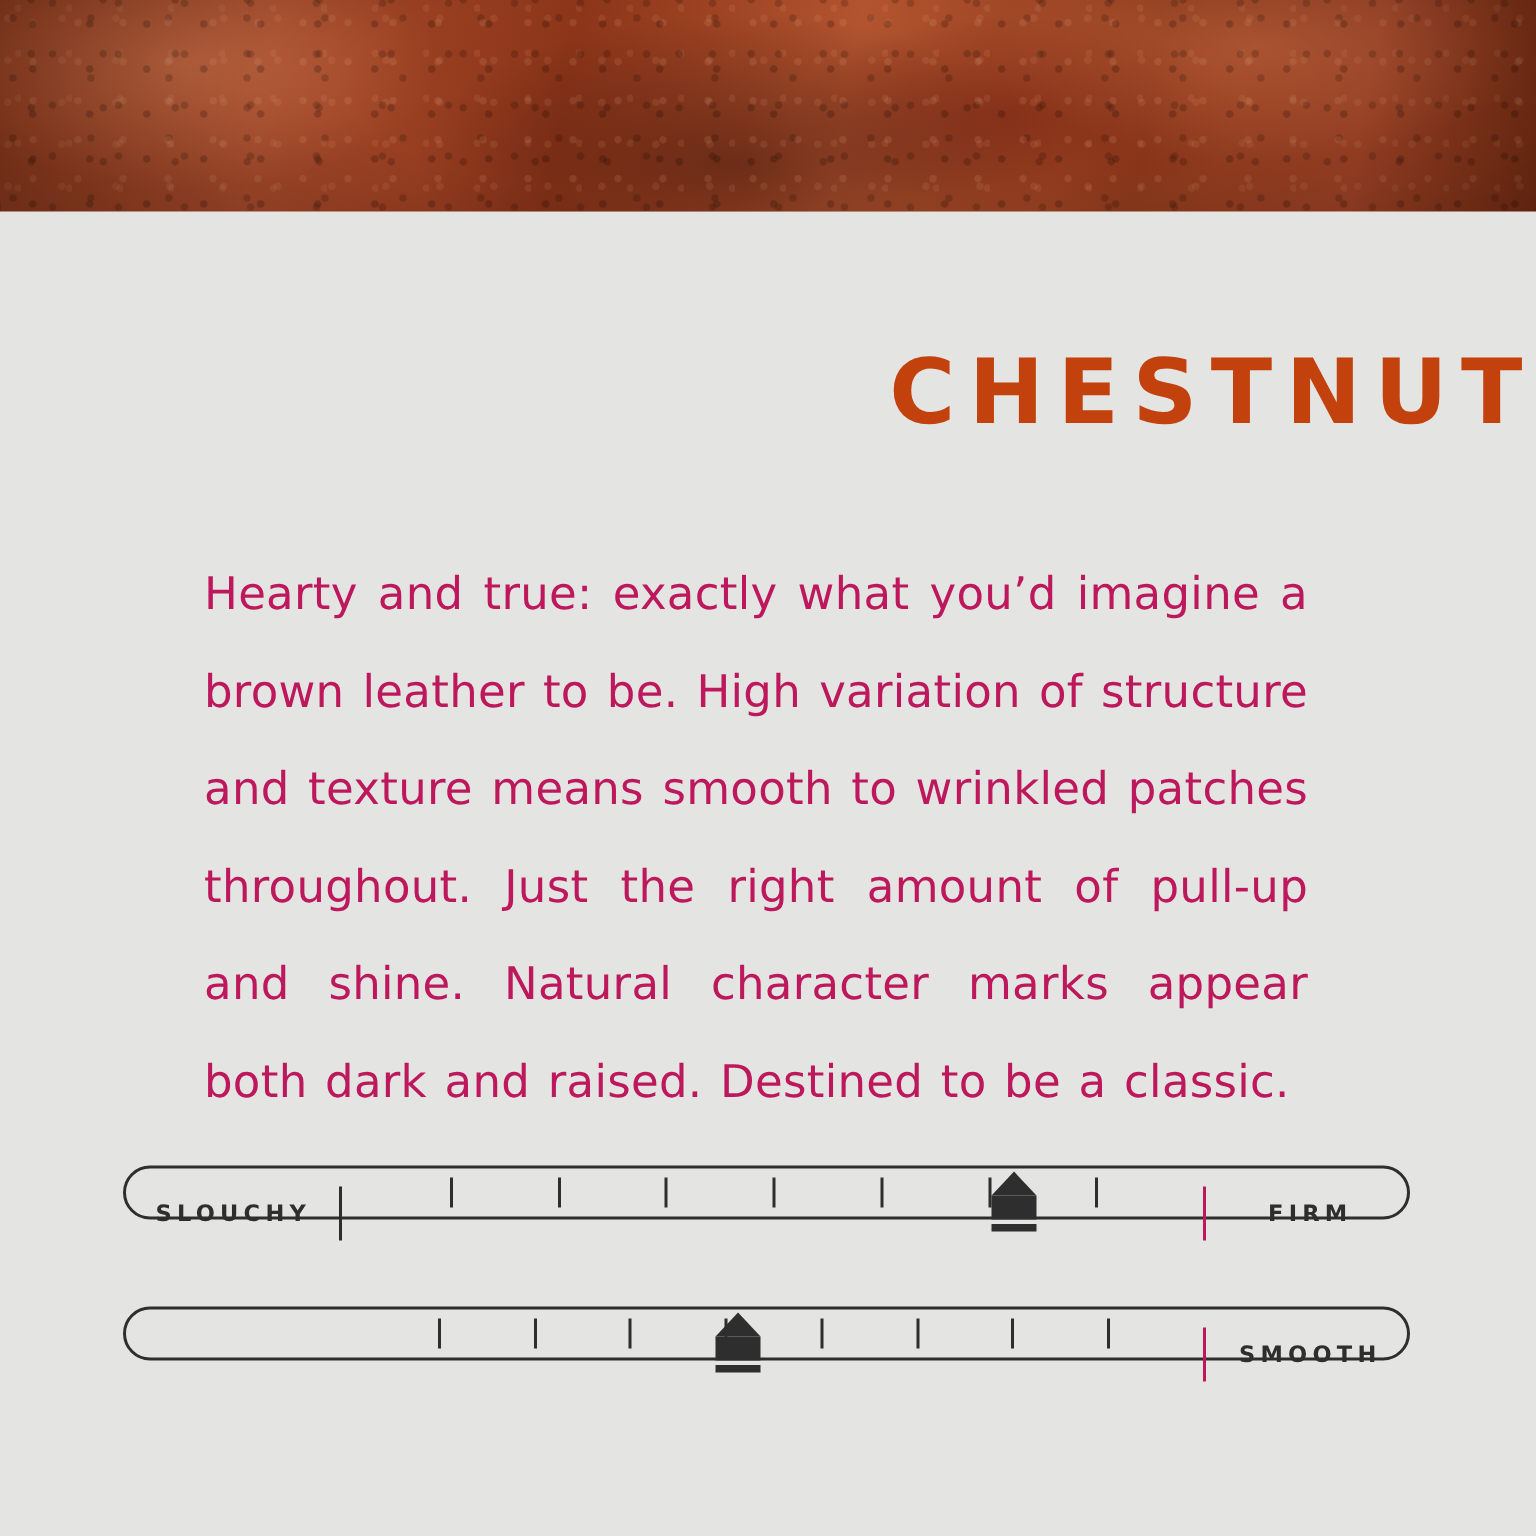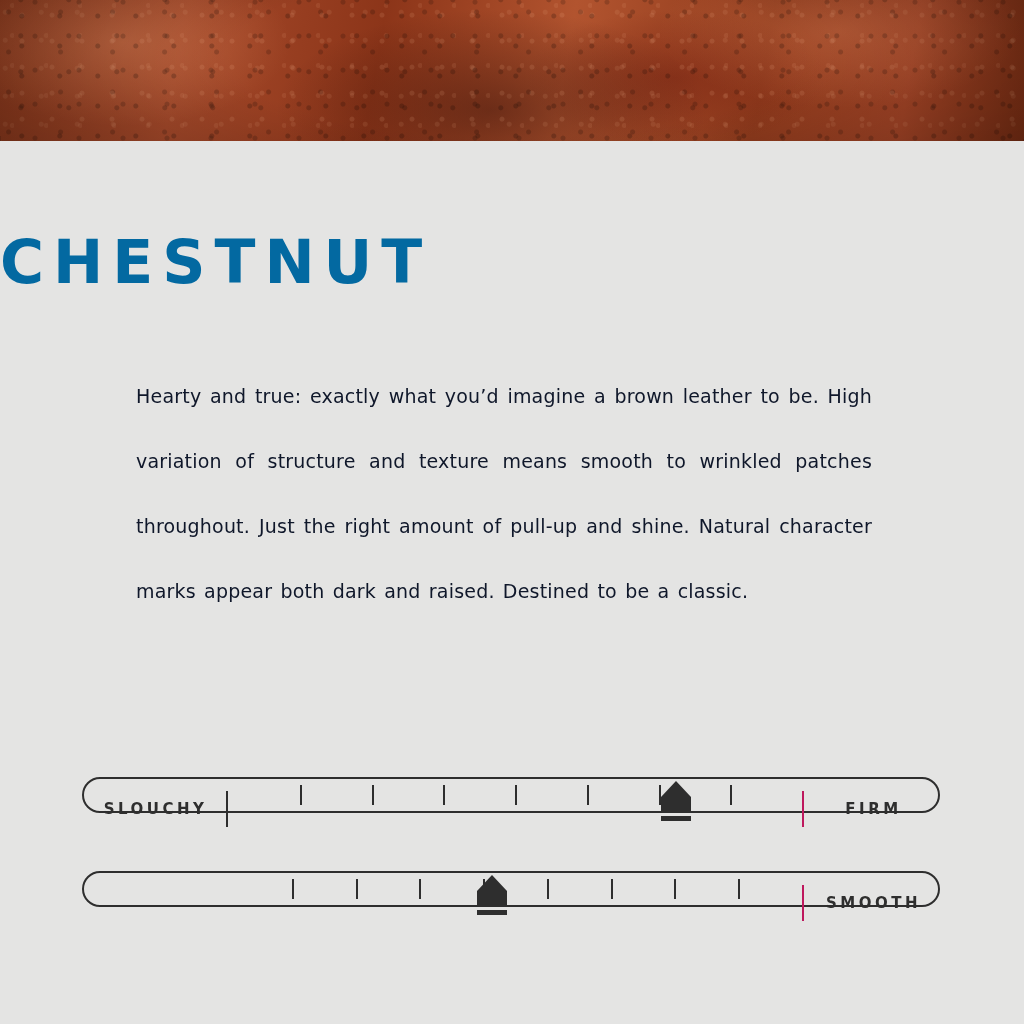--- a/index.html
+++ b/index.html
@@ -62,40 +62,40 @@
     inset: 0;
     background: radial-gradient(ellipse 700px 200px at 50% 40%, rgba(0,0,0,0) 40%, rgba(0,0,0,0.35) 100%);
   }
 
   
   .title {
     position: absolute;
     top: 232px;
     left: 0;
     width: 1024px;
-    text-align: left;
+    text-align: right;
     font-family: "DejaVu Sans", sans-serif;
     font-weight: 700;
     font-size: 60px;
     letter-spacing: 9px;
-    color: #0369a1;
+    color: #c2410c;
     line-height: 1;
   }
 
   
   .description {
     position: absolute;
     top: 364px;
     left: 136px;
     width: 736px;
     font-family: "DejaVu Sans", sans-serif;
-    font-size: 19px;
+    font-size: 30px;
     font-weight: 400;
     line-height: 65px;
-    color: #0f172a;
+    color: #be185d;
     text-align: justify;
     letter-spacing: 0.2px;
     word-spacing: 2px;
   }
 
   
   .scales {
     position: absolute;
     left: 82px;
     top: 777px;

